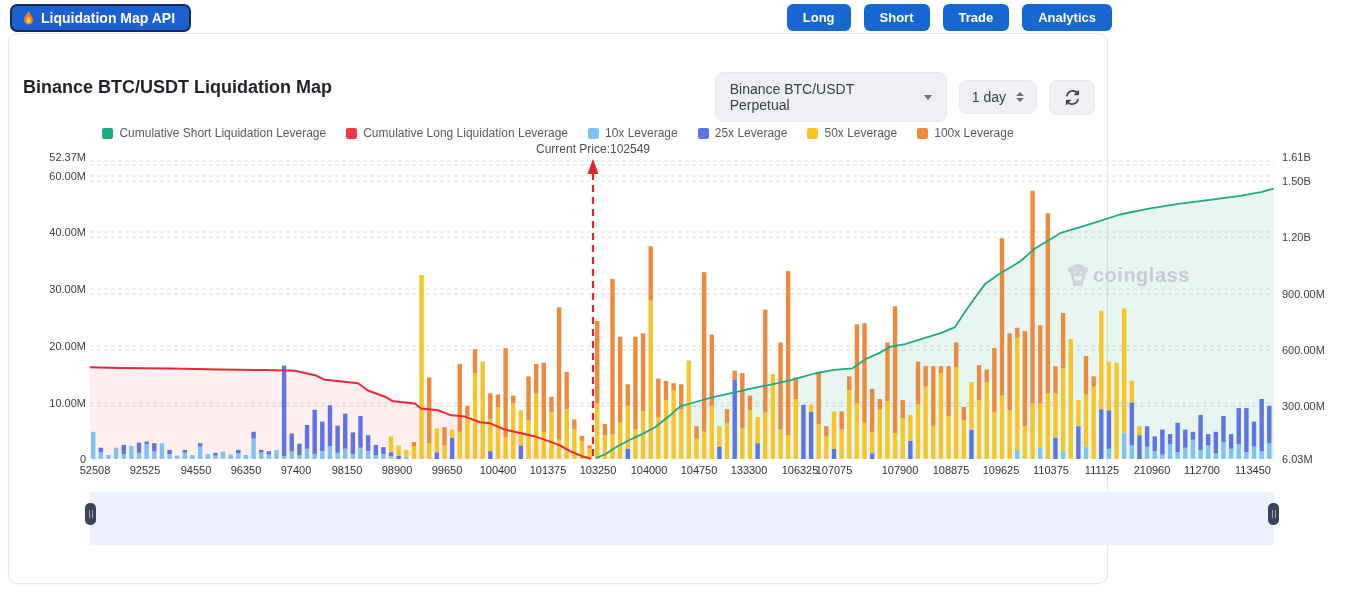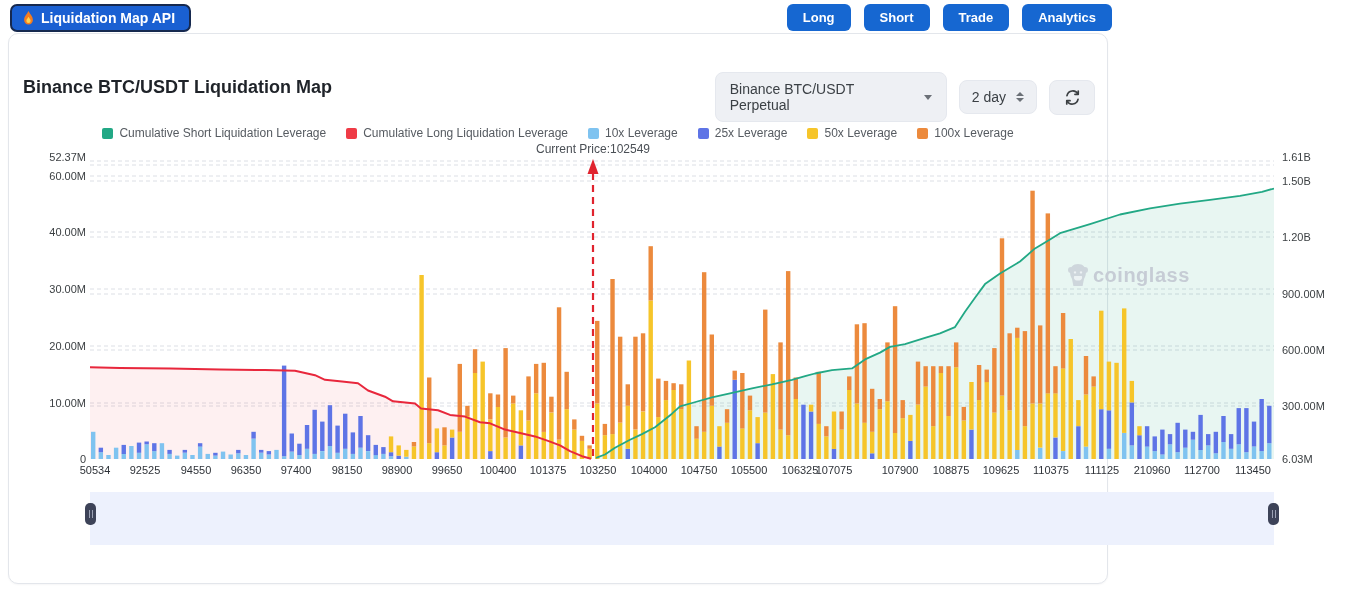--- a/index.html
+++ b/index.html
@@ -83,21 +83,21 @@
 
   <div class="card">
     <div class="card-title" style="position:absolute; left:14px; top:43px;">Binance BTC/USDT Liquidation Map</div>
 
     <div class="controls" style="position:absolute; right:12px; top:38px;">
       <div class="ctl pair-select">
         <span>Binance BTC/USDT Perpetual</span>
         <span class="caret"></span>
       </div>
       <div class="ctl interval-select">
-        <span>2 day</span>
+        <span>1 day</span>
         <span class="stepper">
             <i class="up"></i>
             <i class="dn"></i>
           </span>
       </div>
       <div class="ctl refresh-btn">
         <span style="display:flex">
           <svg width="17" height="17" viewBox="0 0 16 16" fill="none" stroke="#3c4043" stroke-width="1.6" stroke-linecap="round" stroke-linejoin="round">
             <path d="M2.8 6.2a5.6 5.6 0 0 1 10.4-1.4"></path>
             <path d="M13.4 1.9v3.1h-3.1"></path>
@@ -149,34 +149,34 @@
   <div class="yaxis-right" id="yAxisRight">
       <span style="top: 302px;">6.03M</span>
       <span style="top: 249px;">300.00M</span>
       <span style="top: 193px;">600.00M</span>
       <span style="top: 137px;">900.00M</span>
       <span style="top: 80px;">1.20B</span>
       <span style="top: 24px;">1.50B</span>
       <span style="top: 0px;">1.61B</span>
     </div>
   <div class="xaxis" id="xAxis">
-      <span style="left: 5px;">50534</span>
+      <span style="left: 5px;">52508</span>
       <span style="left: 55px;">92525</span>
       <span style="left: 106px;">94550</span>
       <span style="left: 156px;">96350</span>
       <span style="left: 206px;">97400</span>
       <span style="left: 257px;">98150</span>
       <span style="left: 307px;">98900</span>
       <span style="left: 357px;">99650</span>
       <span style="left: 408px;">100400</span>
       <span style="left: 458px;">101375</span>
       <span style="left: 508px;">103250</span>
       <span style="left: 559px;">104000</span>
       <span style="left: 609px;">104750</span>
-      <span style="left: 659px;">105500</span>
+      <span style="left: 659px;">133300</span>
       <span style="left: 710px;">106325</span>
       <span style="left: 744px;">107075</span>
       <span style="left: 810px;">107900</span>
       <span style="left: 861px;">108875</span>
       <span style="left: 911px;">109625</span>
       <span style="left: 961px;">110375</span>
       <span style="left: 1012px;">111125</span>
       <span style="left: 1062px;">210960</span>
       <span style="left: 1112px;">112700</span>
       <span style="left: 1163px;">113450</span>

